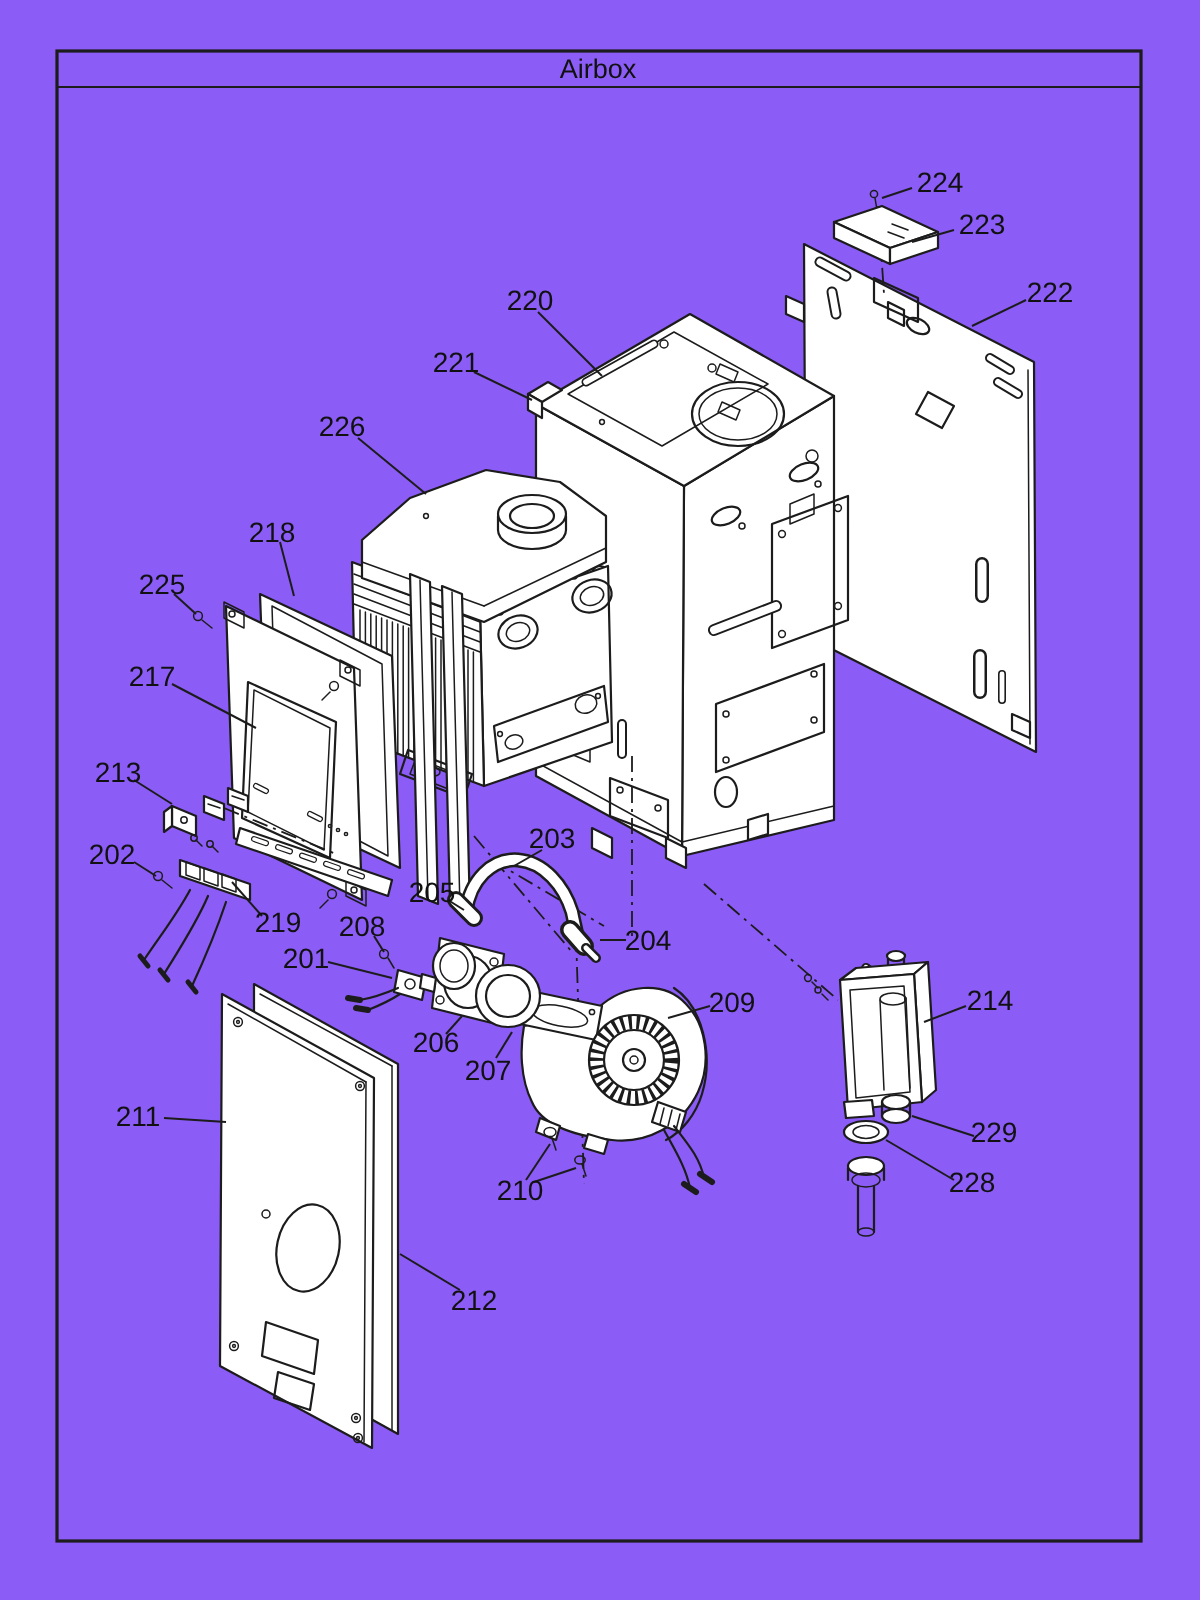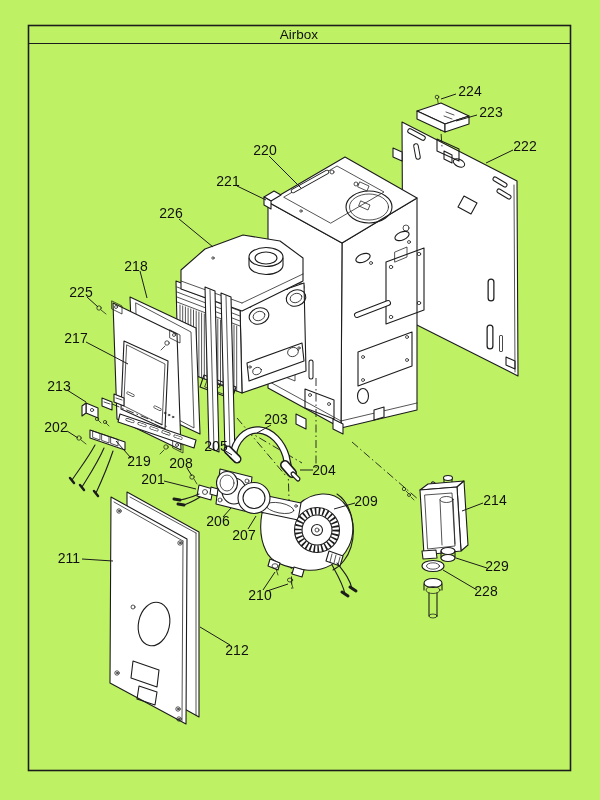--- a/index.html
+++ b/index.html
@@ -1,16 +1,16 @@
 <!DOCTYPE html>
 <html><head>
 <meta charset="utf-8">
 <style>
   html,body{margin:0;padding:0;background:#fff;}
-  .sheet{position:relative;width:600px;height:800px;background:#bef264;overflow:hidden;}
+  .sheet{position:relative;width:600px;height:800px;background:#8b5cf6;overflow:hidden;}
   svg{display:block;}
   .ln{fill:none;stroke:#1c1c1c;stroke-width:1.1;stroke-linejoin:round;stroke-linecap:round}
   .lnw{fill:#fff;stroke:#1c1c1c;stroke-width:1.1;stroke-linejoin:round}
   .thin{stroke-width:0.75}
   .ph{fill:none;stroke:#1c1c1c;stroke-width:0.9;stroke-dasharray:8 3 1.5 3}
   .ldr{stroke:#1c1c1c;stroke-width:1}
   .sA{stroke:#1c1c1c;stroke-linecap:round;fill:none}
   .sB{stroke:#fff;stroke-linecap:round;fill:none}
   .lbl{font-family:"Liberation Sans",sans-serif;font-size:14px;fill:#111;}
   .ttl{font-family:"Liberation Sans",sans-serif;font-size:13.5px;fill:#111;}

